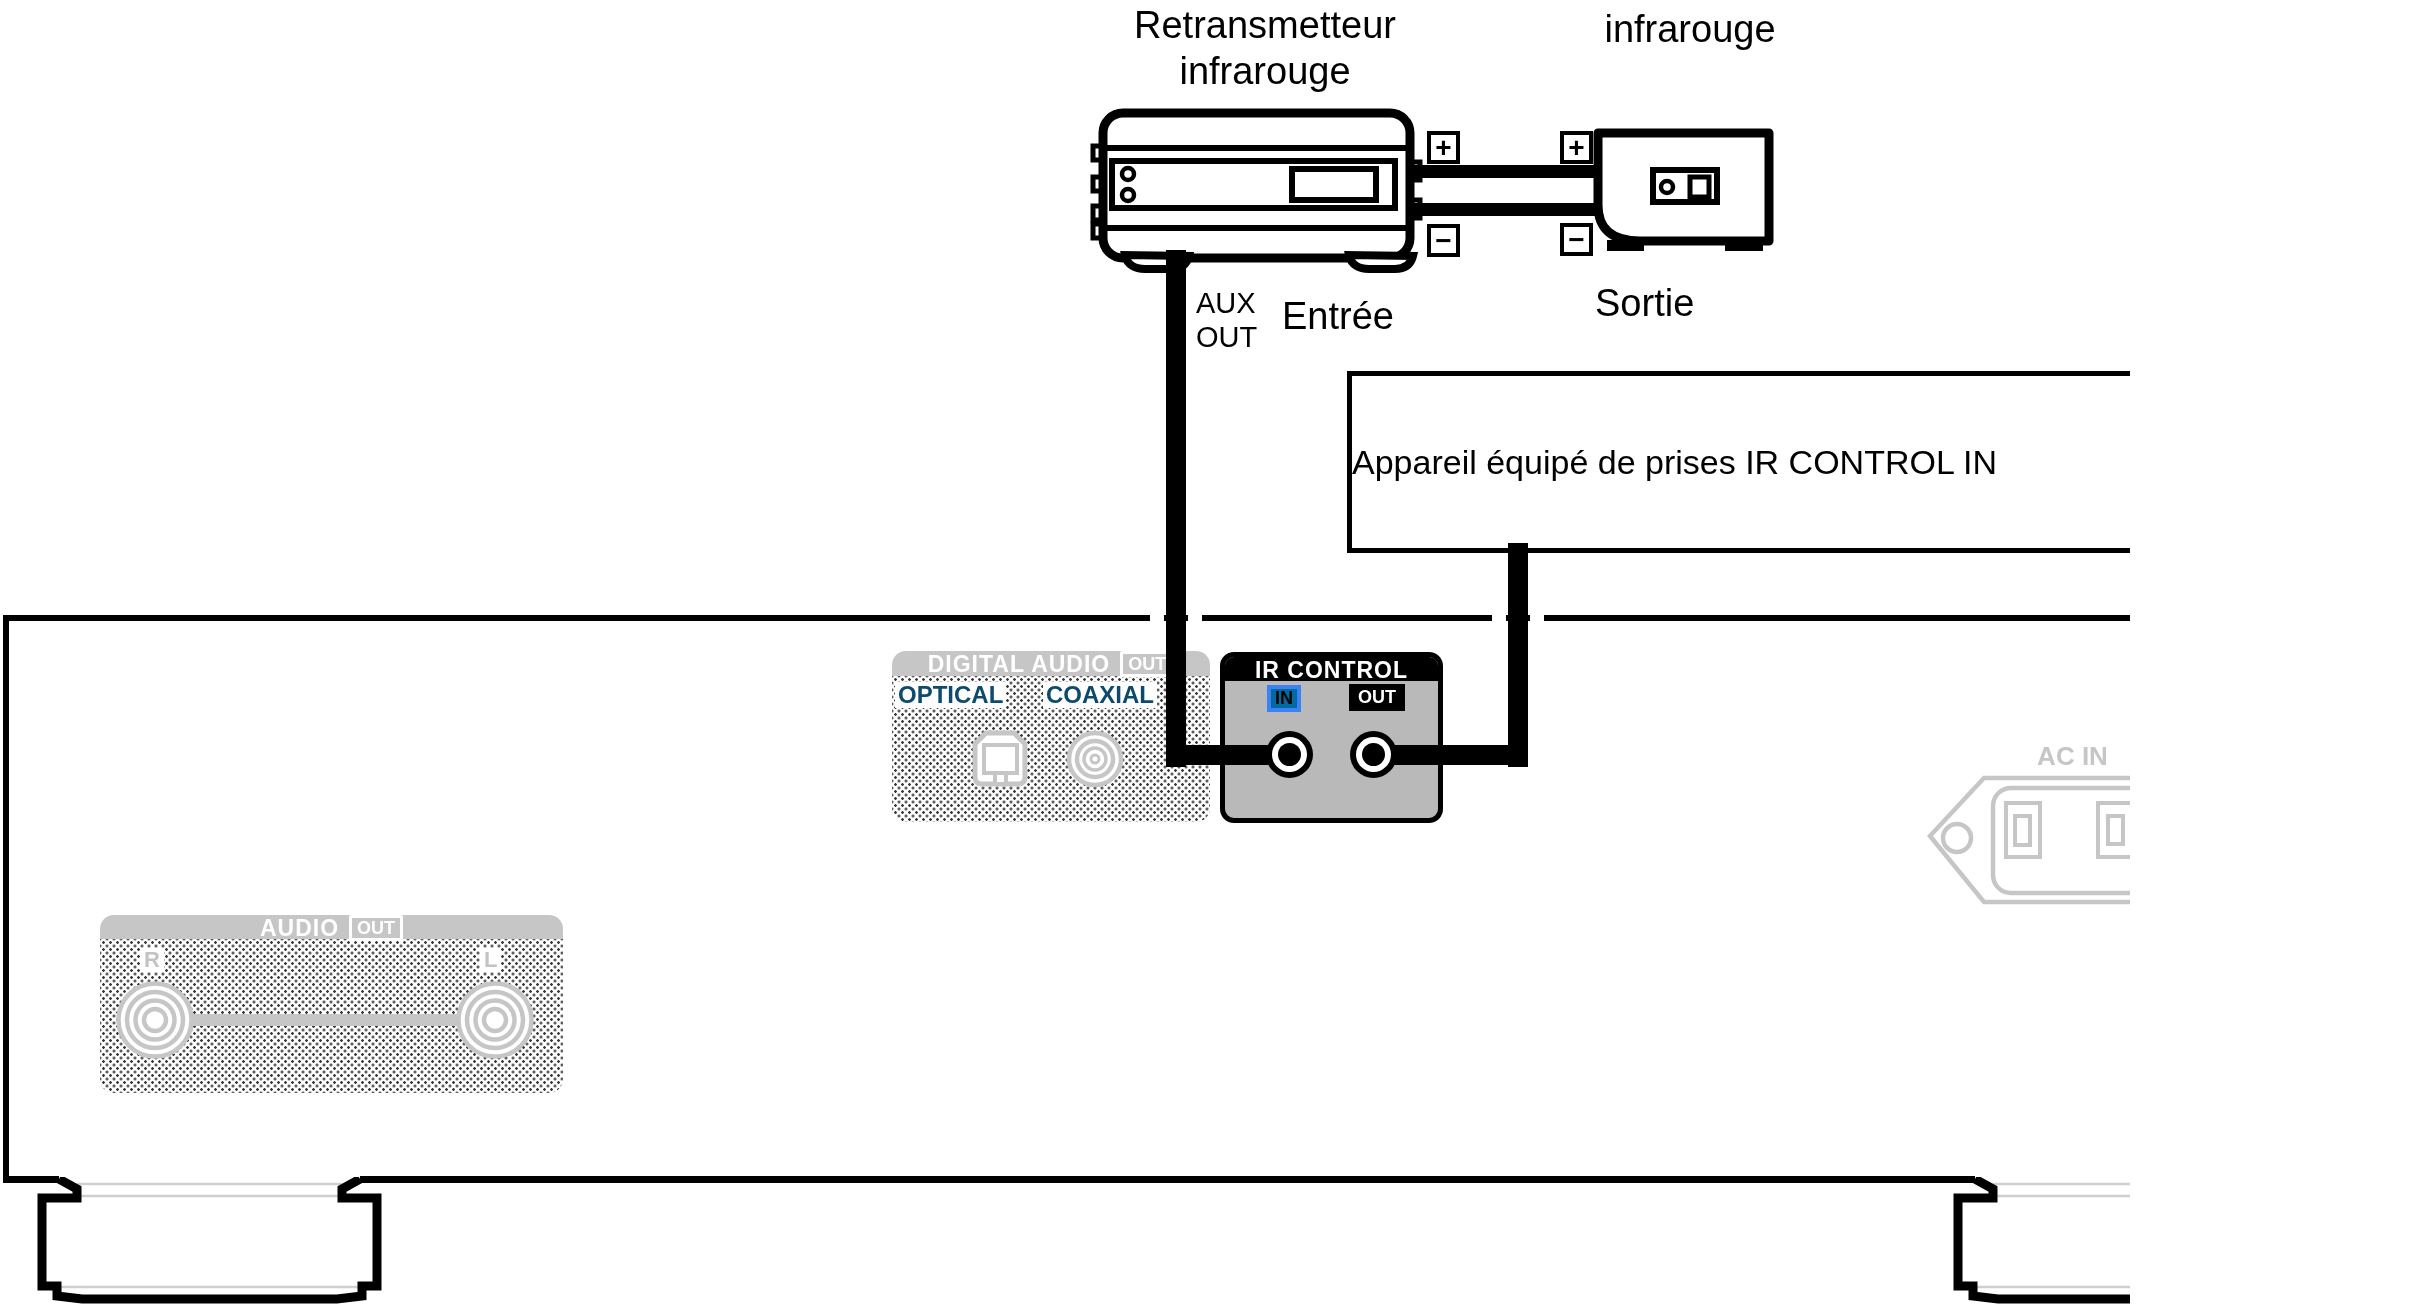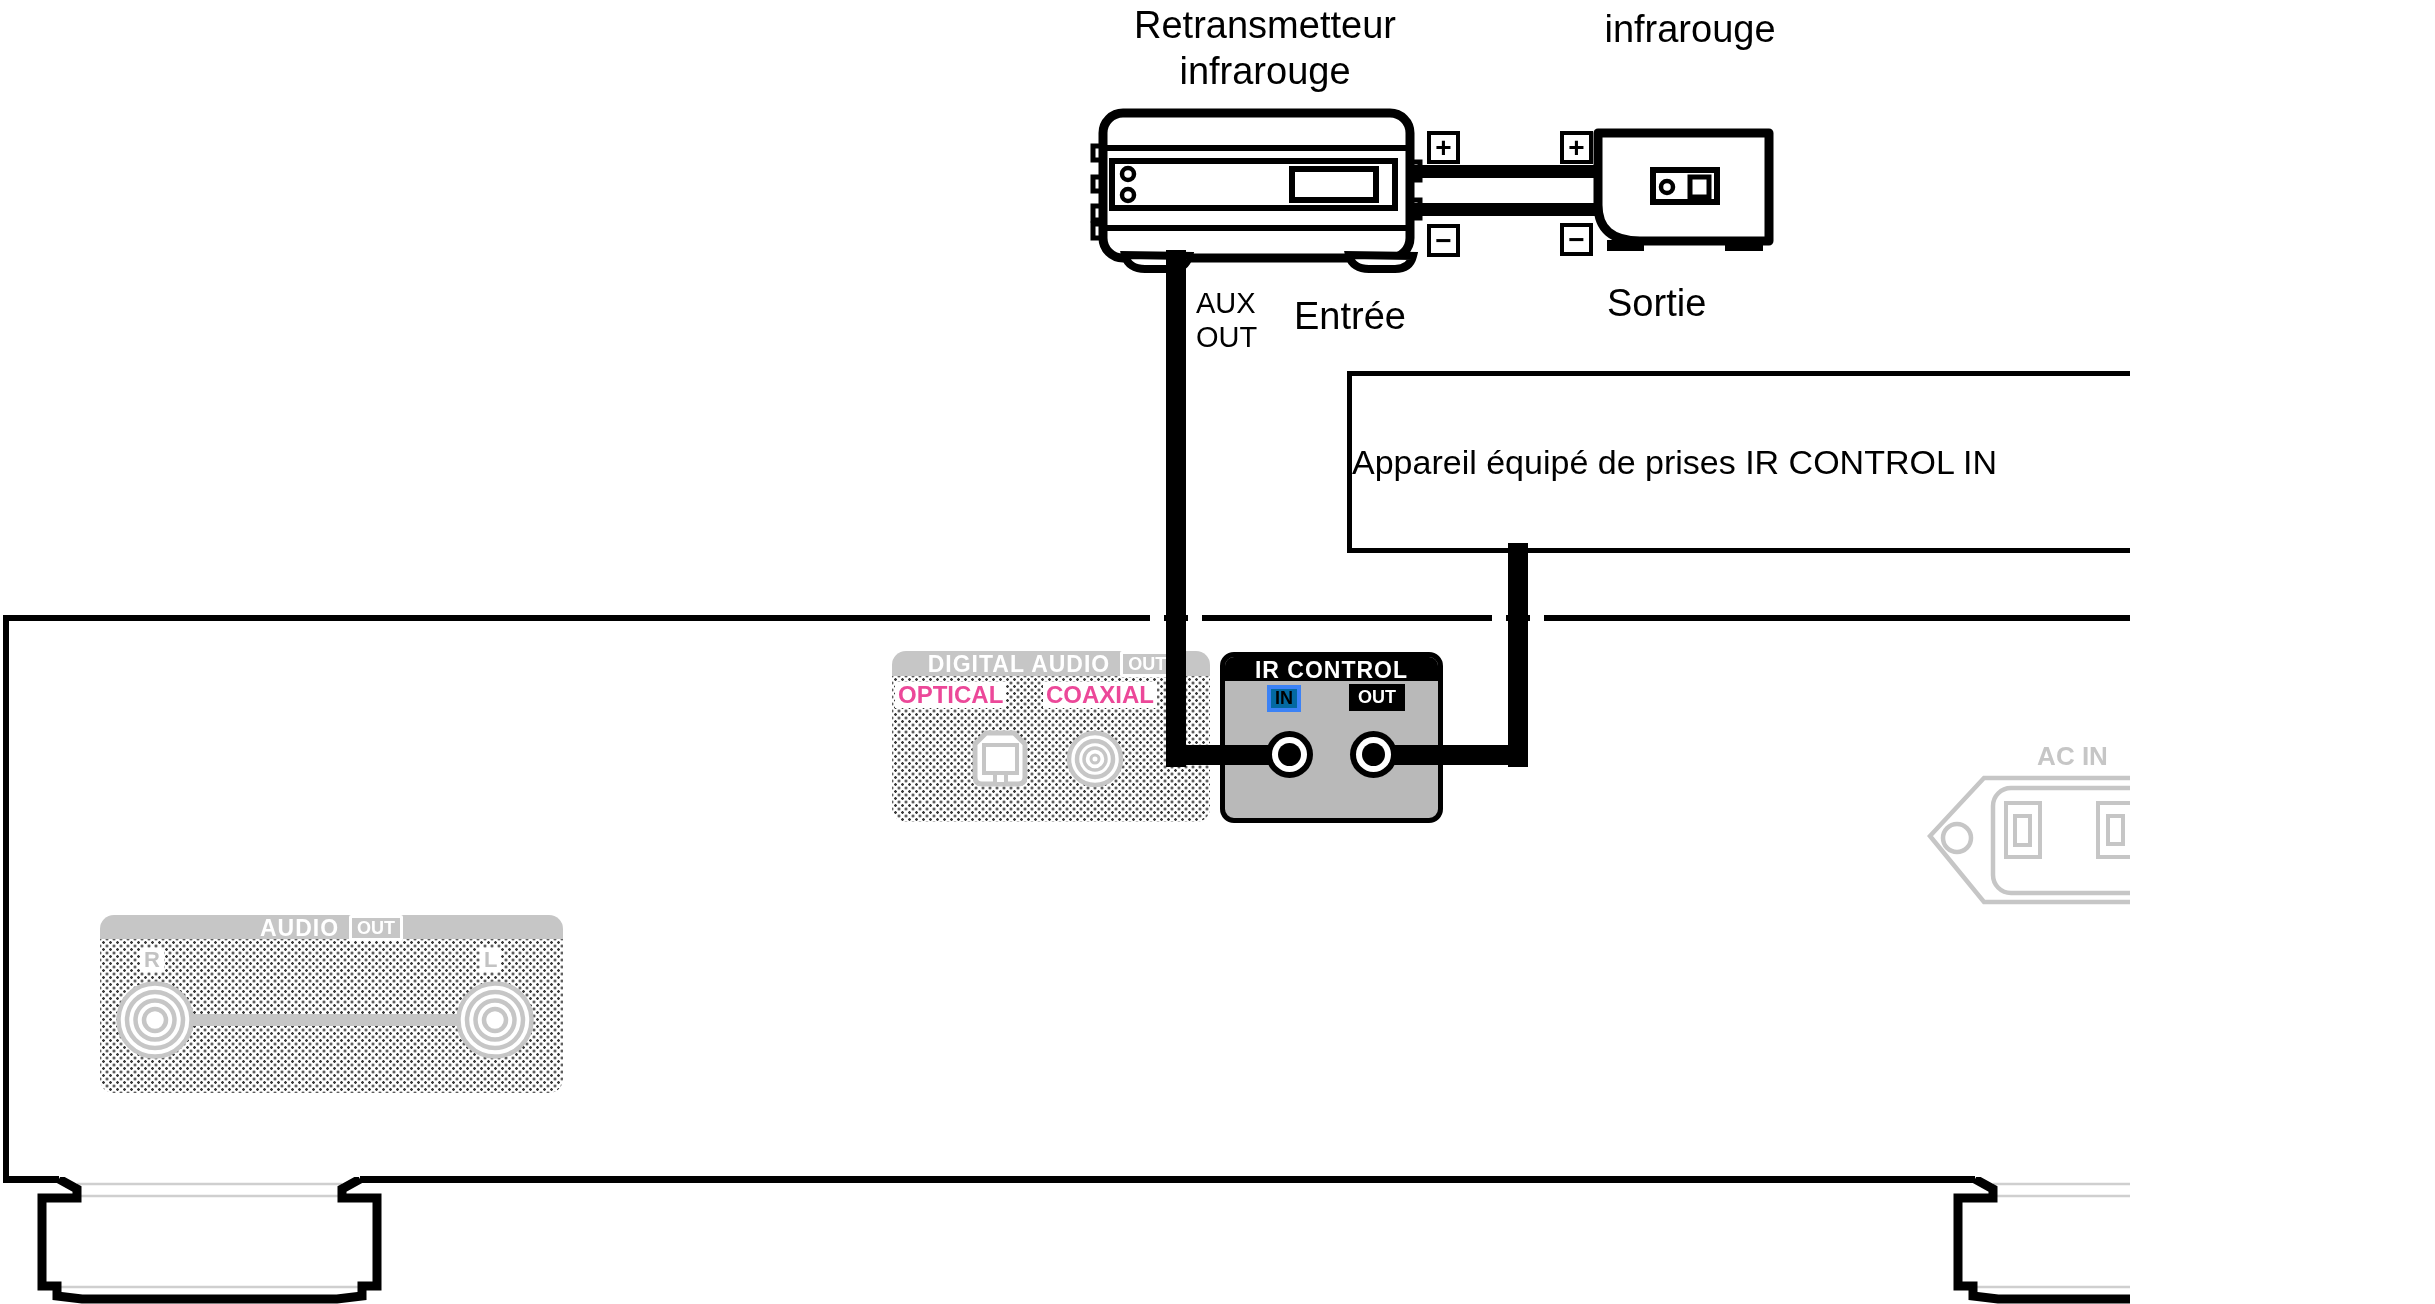--- a/index.html
+++ b/index.html
@@ -5,21 +5,21 @@
   html,body{margin:0;padding:0;background:#fff;}
   #canvas{
     position:relative;width:2130px;height:1304px;overflow:hidden;background:#fff;
     font-family:"Liberation Sans", sans-serif;color:#000;
   }
   .abs{position:absolute;}
   .ctr{text-align:center;}
   
   .h-label{font-size:38px;line-height:46px;}
   .aux-label{font-size:29px;line-height:34px;}
-  .io-label{font-size:38px;line-height:40px;margin-left:12px;}
+  .io-label{font-size:38px;line-height:40px;}
   
   .sign-box{
     width:25px;height:25px;border:4px solid #000;background:#fff;
     display:flex;align-items:center;justify-content:center;
     font-size:28px;font-weight:bold;line-height:1;
   }
   
   .wire{background:#000;}
   
   .callout{border:5px solid #000;background:#fff;display:flex;align-items:center;}
@@ -39,21 +39,21 @@
   .section{border-radius:14px;overflow:hidden;}
   .band{height:25px;display:flex;align-items:flex-start;justify-content:center;gap:10px;}
   .band-gray{background:#c6c6c6;}
   .band-black{background:#000;}
   .band-title{color:#fff;font-weight:bold;font-size:23px;letter-spacing:1px;white-space:nowrap;}
   .badge-outline{
     border:3px solid #fff;color:#fff;font-weight:bold;font-size:18px;
     padding:0 5px;line-height:20px;border-radius:2px;white-space:nowrap;
   }
   .port-label{
-    position:absolute;font-size:24px;font-weight:bold;color:#ec4899;
+    position:absolute;font-size:24px;font-weight:bold;color:#0c4a6e;
     background:#fff;padding:0 3px;line-height:26px;white-space:nowrap;
   }
   .in-badge{
     position:absolute;background:#0369a1;border:4px solid #3b82f6;color:#000;
     font-weight:bold;font-size:18px;line-height:19px;padding:0 4px;
   }
   .out-badge{
     position:absolute;background:#000;border:4px solid #000;color:#fff;
     font-weight:bold;font-size:18px;line-height:19px;padding:0 5px;
   }

